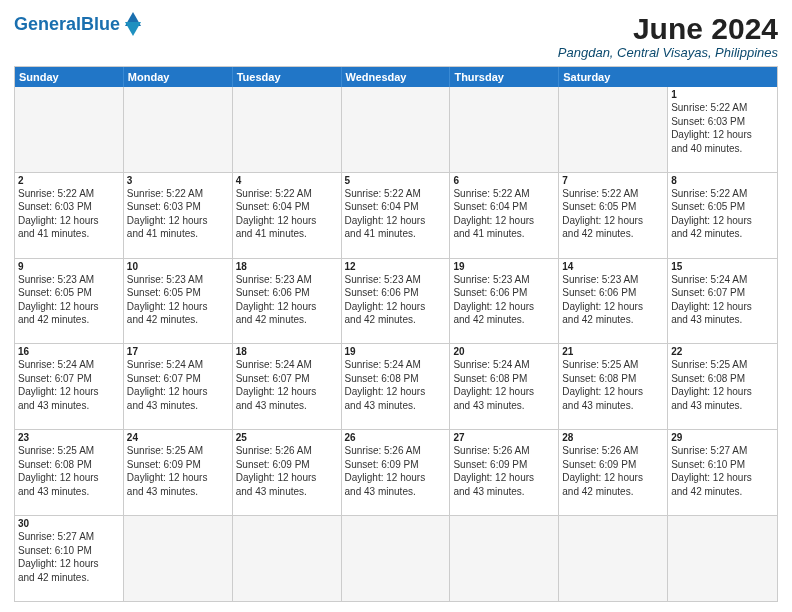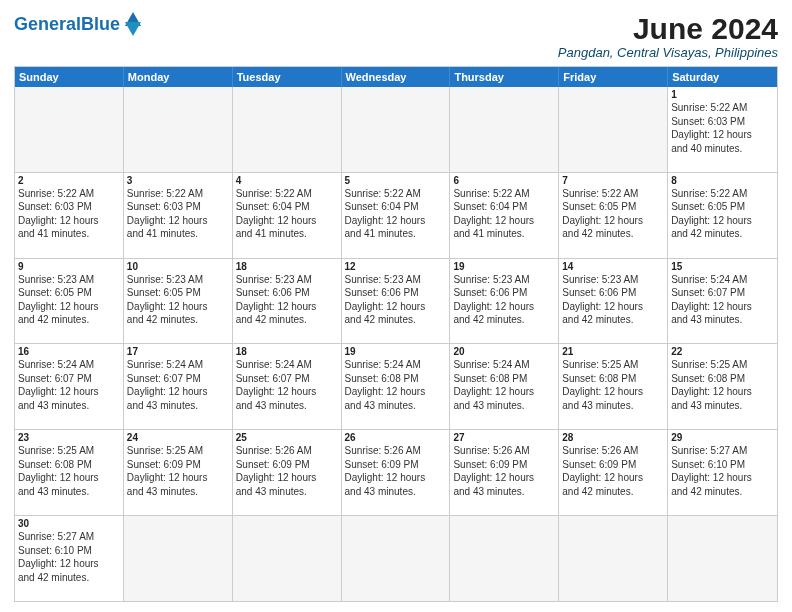--- a/index.html
+++ b/index.html
@@ -135,21 +135,20 @@
     </div>
   </div>
 
   <div class="calendar">
     <div class="cal-header">
     <div class="cal-header-cell">Sunday</div>
         <div class="cal-header-cell">Monday</div>
         <div class="cal-header-cell">Tuesday</div>
         <div class="cal-header-cell">Wednesday</div>
         <div class="cal-header-cell">Thursday</div>
-        <div class="cal-header-cell">Friday</div>
         <div class="cal-header-cell">Saturday</div>
       </div>
     <div class="cal-body">
     <div class="cal-row">
           <div class="cal-cell empty"></div>
           <div class="cal-cell empty"></div>
           <div class="cal-cell empty"></div>
           <div class="cal-cell empty"></div>
           <div class="cal-cell empty"></div>
           <div class="cal-cell empty"></div>

